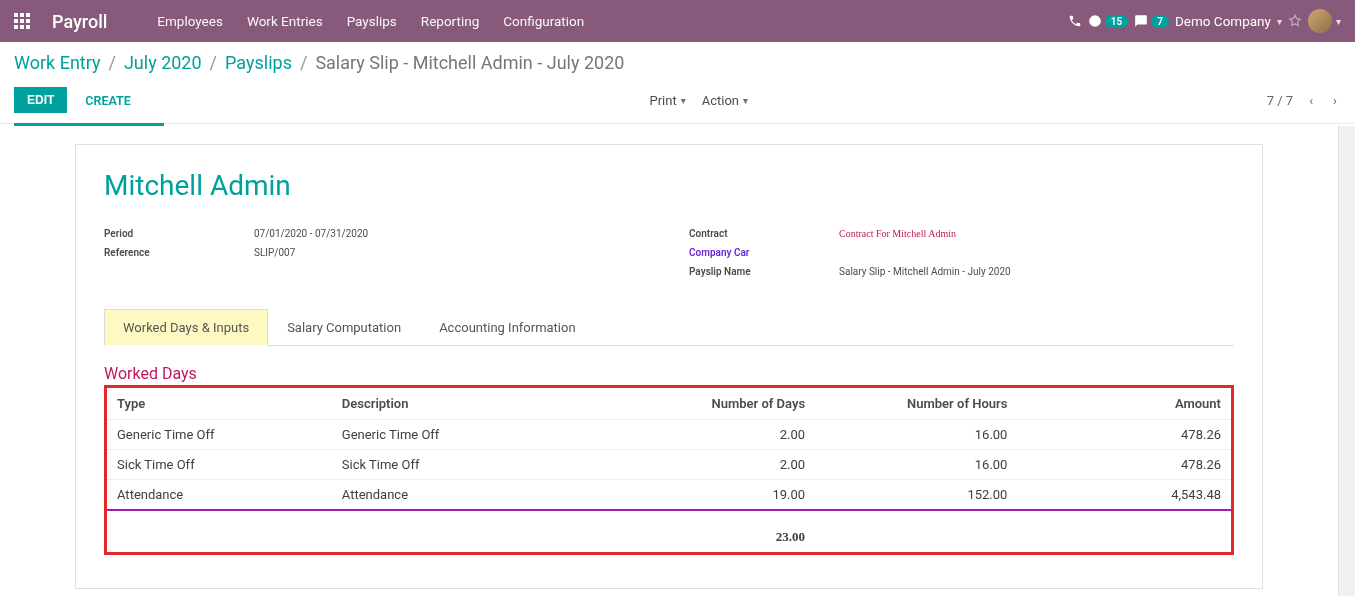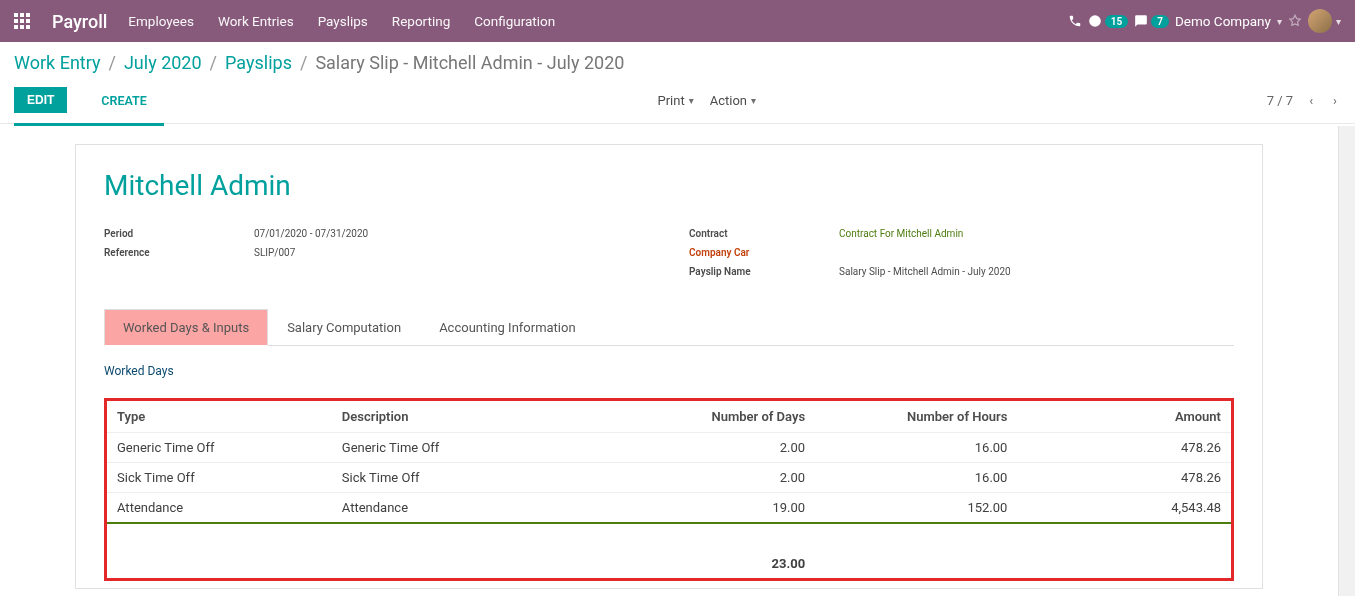--- a/index.html
+++ b/index.html
@@ -2,37 +2,37 @@
 <html><head>
 <meta charset="utf-8">
 <style>
 * { box-sizing: border-box; margin: 0; padding: 0; }
 body { font-family: -apple-system, BlinkMacSystemFont, "Segoe UI", Roboto, "Helvetica Neue", Arial, sans-serif; font-size: 13px; color: #4c4c4c; background: #fff; overflow: hidden; }
 
 
 .top-nav { background: #875a7b; height: 42px; display: flex; align-items: center; padding: 0 14px; color: #fff; }
 .apps-icon { display: grid; grid-template-columns: repeat(3, 4px); grid-template-rows: repeat(3, 4px); gap: 2px; margin-right: 22px; cursor: pointer; }
 .apps-icon span { background: #fff; width: 4px; height: 4px; }
-.app-title { font-size: 18px; font-weight: 500; margin-right: 21px; text-align: right; }
+.app-title { font-size: 18px; font-weight: 500; margin-right: 50px; text-align: right; }
 .nav-menu { display: flex; gap: 24px; flex: 1; }
 .nav-item { font-size: 13.5px; cursor: pointer; opacity: 0.95; }
 .nav-right { display: flex; align-items: center; gap: 6px; }
 .icon-btn { position: relative; cursor: pointer; display:flex; align-items:center; }
 .badge { background: #00a09d; color: #fff; font-size: 10px; padding: 1px 6px; border-radius: 9px; margin-left: 3px; font-weight: 600; }
 .company-sel { display: flex; align-items: center; gap: 6px; cursor: pointer; font-size: 13.5px; }
 .avatar { width: 24px; height: 24px; border-radius: 50%; background: linear-gradient(135deg, #d4a574, #8b6f47); cursor: pointer; }
 .caret { font-size: 10px; opacity: 0.8; }
 
 
 .crumb-bar { padding: 10px 14px; display: flex; align-items: flex-end; font-size: 18px; gap: 8px; color: #777; }
 .crumb-link { color: #00a09d; cursor: pointer; }
 .crumb-sep { color: #999; }
 
 
-.control-bar { padding: 4px 14px 10px 14px; display: flex; align-items: center; gap: 34px; border-bottom: 1px solid #e9e9e9; }
+.control-bar { padding: 4px 14px 10px 14px; display: flex; align-items: center; gap: 18px; border-bottom: 1px solid #e9e9e9; }
 .btn-edit { background: #00a09d; color: #fff; border: none; padding: 6px 13px; font-size: 12px; font-weight: 600; cursor: pointer; text-transform: uppercase; }
 .btn-create { color: #00a09d; font-size: 12.5px; font-weight: 600; cursor: pointer; text-transform: uppercase; }
 .control-center { flex: 1; display: flex; justify-content: center; gap: 16px; }
 .dd { font-size: 13px; color: #4c4c4c; cursor: pointer; display: flex; align-items: center; gap: 4px; }
 .control-right { display: flex; align-items: center; gap: 12px; font-size: 13px; color: #666; }
 .pager-btn { color: #666; cursor: pointer; padding: 2px 4px; }
 
 
 .status-strip { height: 3px; background: #00a09d; width: 150px; margin-left: 14px; margin-top: -1px; }
 
@@ -41,39 +41,39 @@
 .content { flex: 1; padding: 18px 38px 0 38px; }
 .scrollbar { width: 17px; background: #f1f1f1; border-left: 1px solid #e0e0e0; height: 470px; }
 
 
 .sheet { border: 1px solid #e0e0e0; background: #fff; padding: 24px 28px 0 28px; max-width: 1188px; margin: 0 auto; min-height: 445px; }
 .rec-title { color: #00a09d; font-size: 28px; font-weight: 400; margin-bottom: 22px; }
 .field-grid { display: flex; gap: 40px; margin-bottom: 28px; }
 .field-col { flex: 1; }
 .field-row { display: flex; padding: 4px 0; font-size: 10px; }
 .field-label { width: 150px; font-weight: 600; color: #4c4c4c; }
-.field-label.muted { color: #c2410c; }
+.field-label.muted { color: #6d28d9; }
 .field-val { color: #4c4c4c; }
-.field-val.link { color: #4d7c0f; cursor: pointer; }
+.field-val.link { color: #be185d; cursor: pointer; font-family: Liberation Serif, serif; }
 
 
 .tabs { display: flex; border-bottom: 1px solid #ddd; margin-bottom: 18px; }
 .tab { padding: 10px 18px; font-size: 13px; color: #555; cursor: pointer; border: 1px solid transparent; border-bottom: none; }
-.tab.active { border-color: #ddd; border-bottom: 1px solid #fff; margin-bottom: -1px; background: #fca5a5; }
-
-
-.section-title { font-size: 12px; color: #0c4a6e; margin-bottom: 20px; font-weight: 400; }
+.tab.active { border-color: #ddd; border-bottom: 1px solid #fff; margin-bottom: -1px; background: #fef9c3; }
+
+
+.section-title { font-size: 16px; color: #be185d; margin-bottom: 2px; font-weight: 400; }
 
 
 .table-wrap { border: 3px solid #e22828; padding: 0; }
 table { width: 100%; border-collapse: collapse; font-size: 13px; }
 th { text-align: left; font-weight: 600; padding: 8px 10px; border-bottom: 1px solid #eee; color: #4c4c4c; }
 th.r, td.r { text-align: right; }
 td { padding: 7px 10px; border-bottom: 1px solid #eee; color: #404040; }
-tfoot td { font-weight: 700; padding-top: 32px; border-top: 2px solid #4d7c0f; border-bottom: none; }
+tfoot td { font-weight: 700; padding-top: 18px; border-top: 2px solid #a21caf; border-bottom: none; font-family: Liberation Serif, serif; }
 
 .phone-icon, .clock-icon, .chat-icon, .x-icon { width: 14px; height: 14px; fill: currentColor; }
 </style>
 </head>
 <body>
 
 <div class="top-nav">
   <div class="apps-icon">
     <span></span>
       <span></span>

